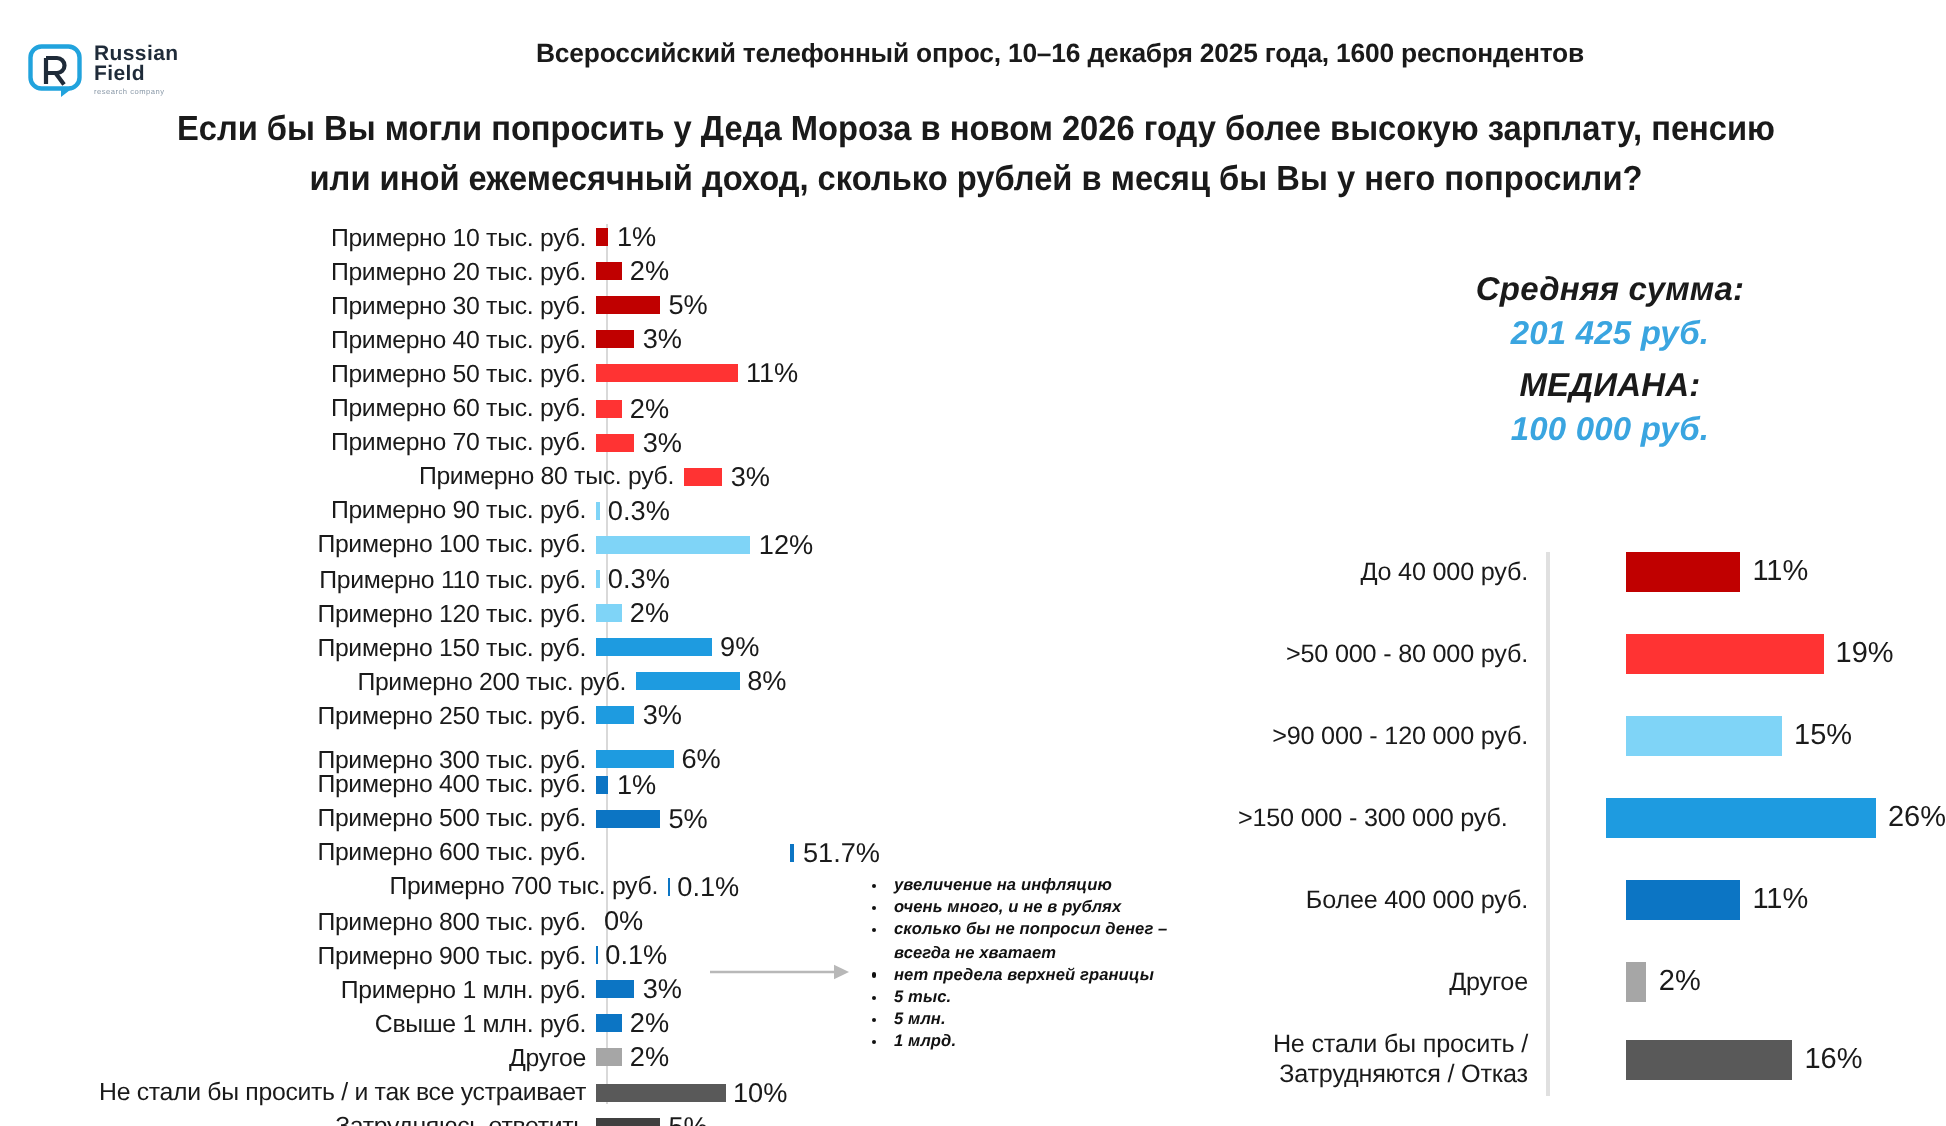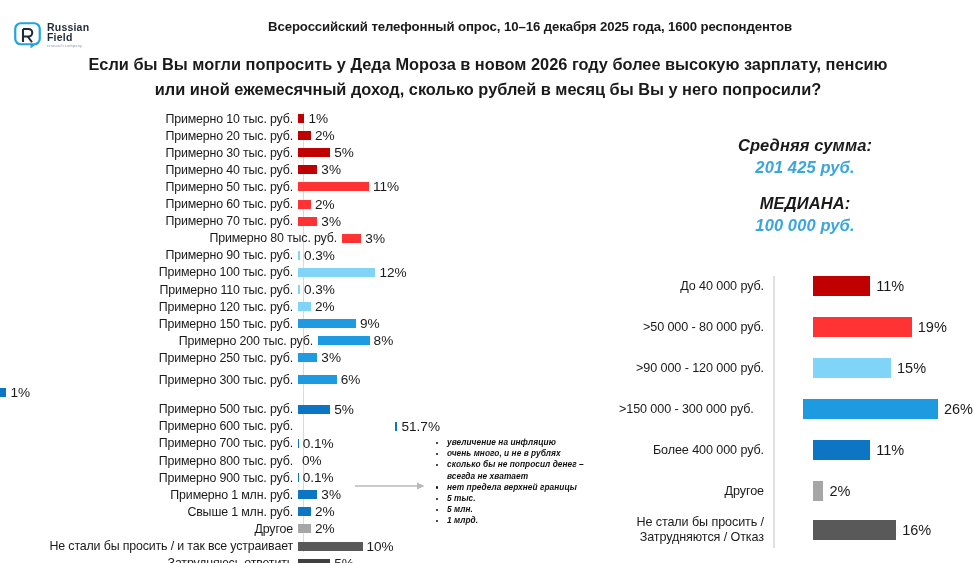--- a/index.html
+++ b/index.html
@@ -50,21 +50,21 @@
     font-size:8.3px;font-style:italic;font-weight:bold;color:#111;
     line-height:11.2px;letter-spacing:.05px;
   }
   #callout li:before{content:"";position:absolute;left:6px;top:4.5px;width:2.4px;height:2.4px;background:#111;border-radius:50%;}
   #arrow{position:absolute;left:355px;top:481px;width:72px;height:10px;}
 
   
   #stats{position:absolute;left:660px;top:136px;width:290px;text-align:center;}
   .stat-lab{font-style:italic;font-weight:bold;font-size:16.5px;color:#1a1a1a;letter-spacing:.1px;}
   .stat-val{font-style:italic;font-weight:bold;font-size:16.5px;color:#3aa5e0;margin-top:3px;letter-spacing:.1px;}
-  #stat-median-block{margin-top:17px;}
+  #stat-median-block{margin-top:7px;}
 
   
   #right-chart{position:absolute;left:590px;top:272px;width:383px;height:285px;}
   #right-axis{position:absolute;left:183px;top:4px;width:1.5px;height:272px;background:#e0e0e0;}
   .rrow{position:absolute;left:0;width:383px;display:flex;align-items:center;gap:43px;}
   .rrow .lab{
     width:180px;text-align:right;padding-right:6px;box-sizing:border-box;
     font-size:12.6px;color:#1a1a1a;white-space:nowrap;letter-spacing:-.1px;line-height:15px;
   }
   .rrow .lab.two{white-space:normal;}
@@ -210,40 +210,41 @@
         </div>
       </div>
       <div class="lrow" style="top: 261px;">
         <div class="lab">Примерно 300 тыс. руб.</div>
         <div class="barwrap">
           <span class="bar" style="width: 38.7px; background: rgb(30, 155, 224);"></span>
           <span class="val">6%</span>
         </div>
       </div>
       <div class="lrow" style="top: 273.6px;">
+        <div class="lab">Примерно 400 тыс. руб.</div>
         <div class="barwrap">
           <span class="bar" style="width: 6.45px; background: rgb(12, 117, 196);"></span>
           <span class="val">1%</span>
         </div>
       </div>
       <div class="lrow" style="top: 290.7px;">
         <div class="lab">Примерно 500 тыс. руб.</div>
         <div class="barwrap">
           <span class="bar" style="width: 32.25px; background: rgb(12, 117, 196);"></span>
           <span class="val">5%</span>
         </div>
       </div>
       <div class="lrow" style="top: 307.8px; justify-content: space-between;">
         <div class="lab">Примерно 600 тыс. руб.</div>
         <div class="barwrap">
           <span class="bar" style="width: 2.58px; background: rgb(12, 117, 196);"></span>
           <span class="val">51.7%</span>
         </div>
       </div>
-      <div class="lrow" style="top: 324.9px;">
+      <div class="lrow" style="top: 324.9px; margin-left: 36px;">
         <div class="lab">Примерно 700 тыс. руб.</div>
         <div class="barwrap">
           <span class="bar" style="width: 0.645px; background: rgb(12, 117, 196);"></span>
           <span class="val">0.1%</span>
         </div>
       </div>
       <div class="lrow" style="top: 342px;">
         <div class="lab">Примерно 800 тыс. руб.</div>
         <div class="barwrap">
           <span class="bar" style="width: 0px; background: rgb(12, 117, 196);"></span>

